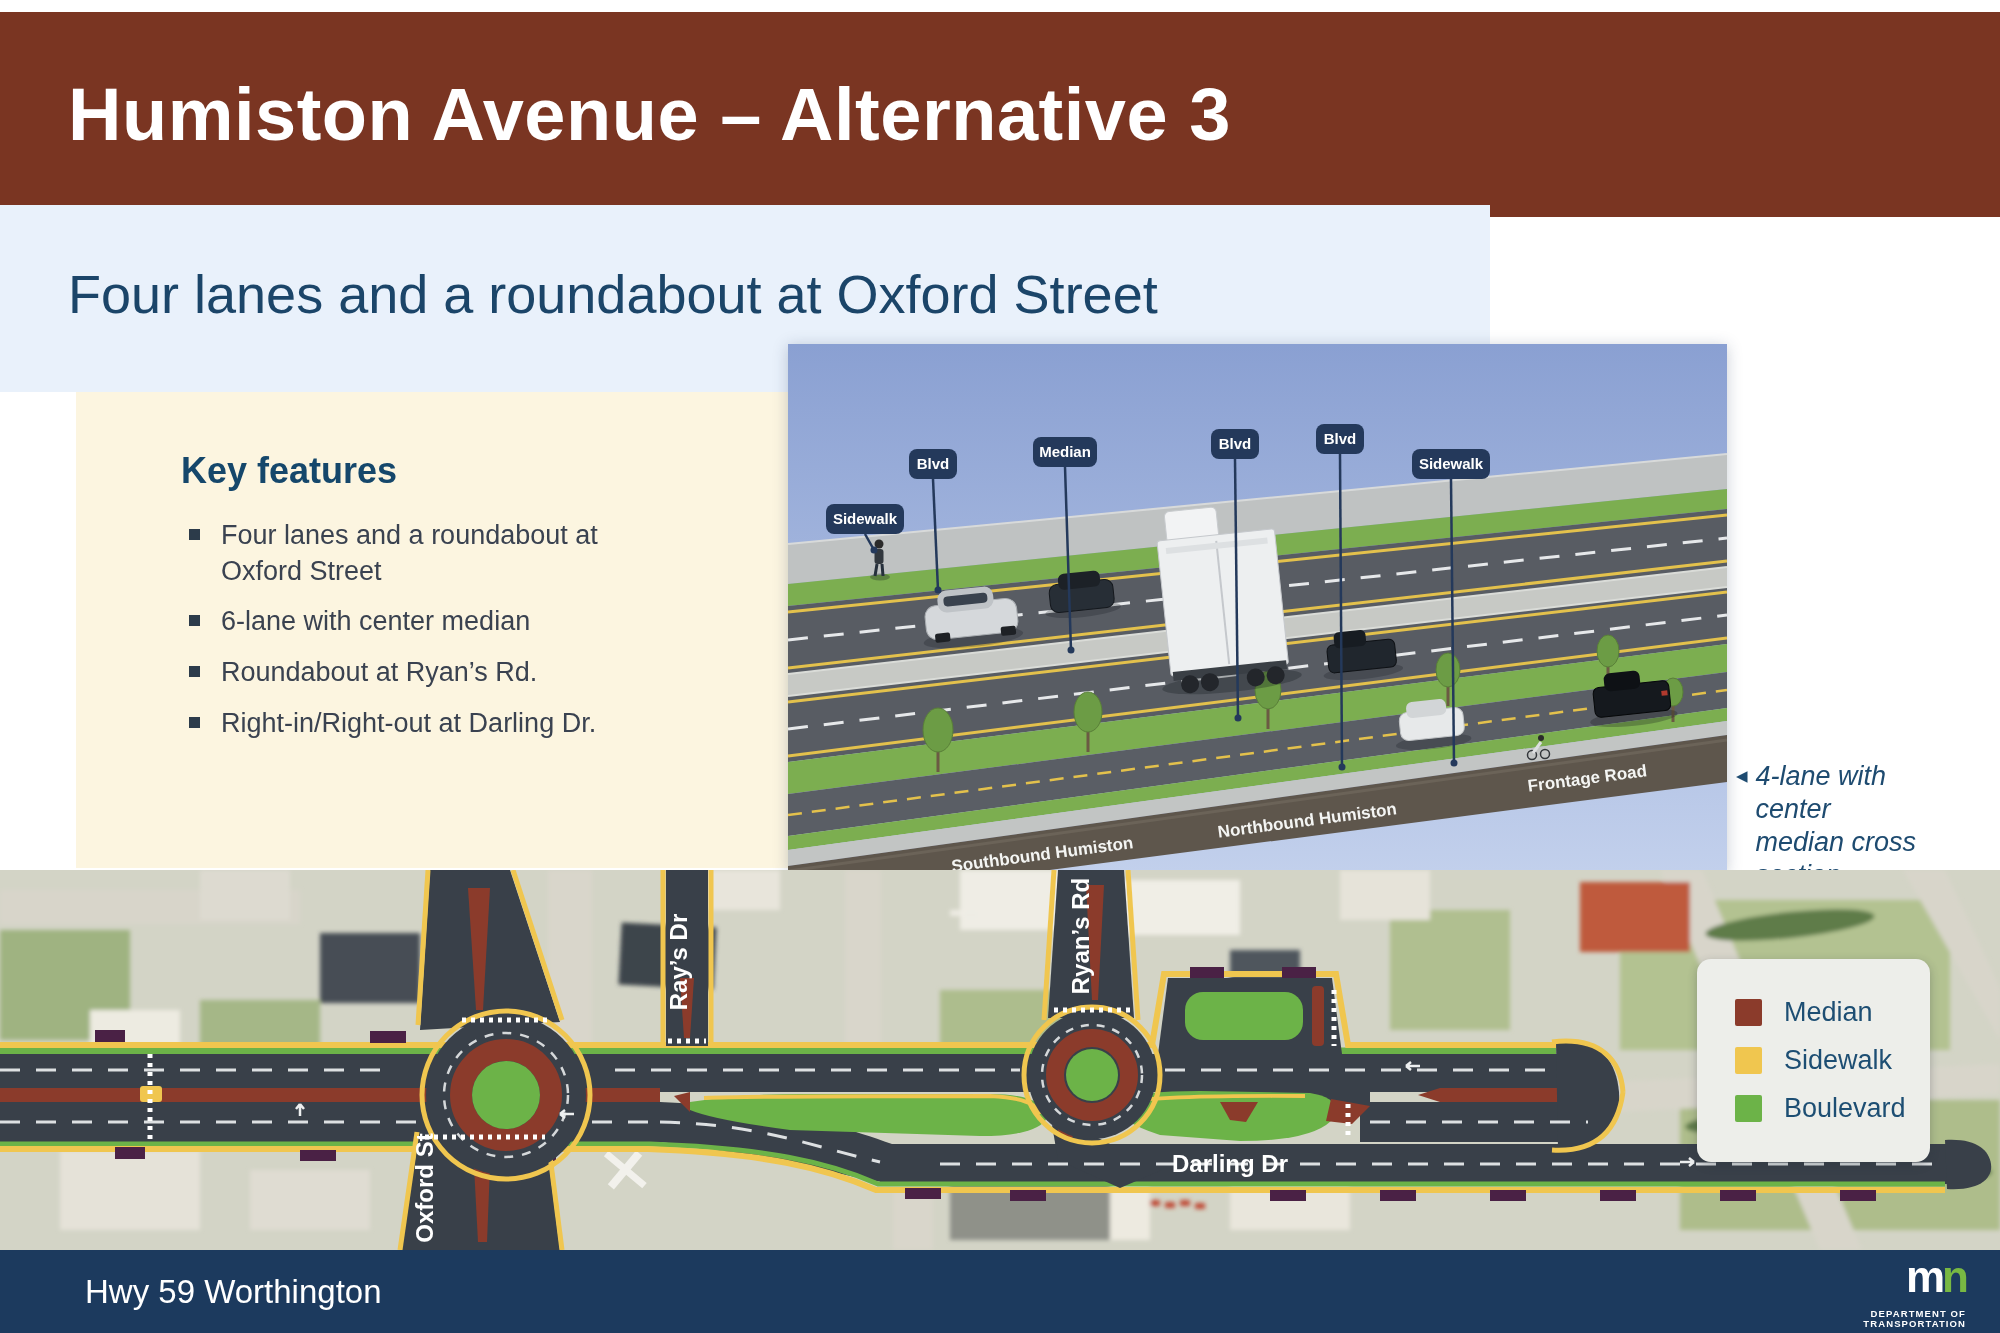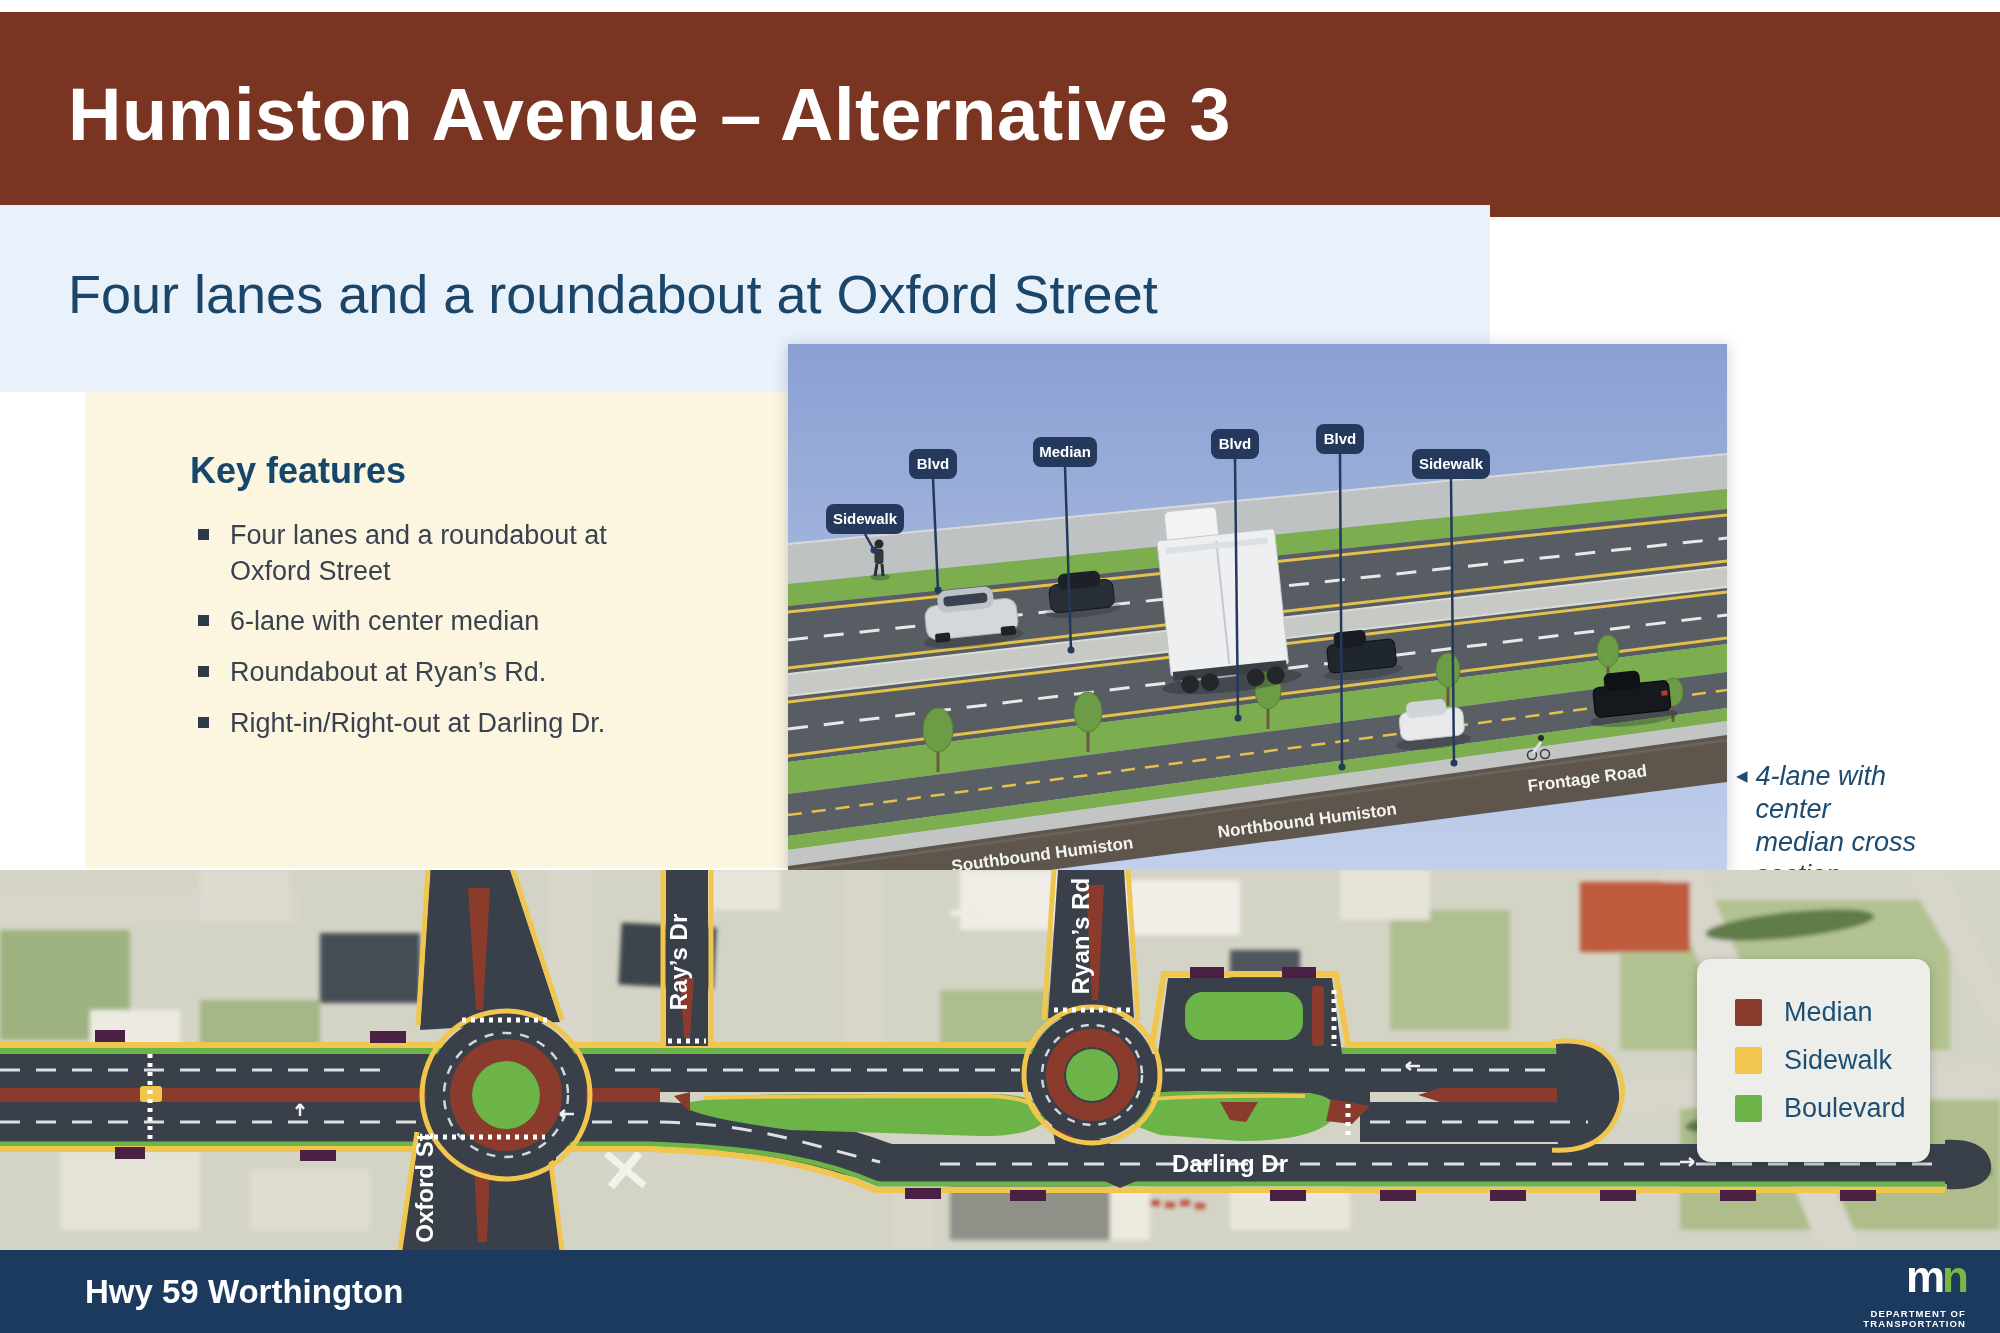--- a/index.html
+++ b/index.html
@@ -10,21 +10,21 @@
   
   .header{left:0;top:12px;width:2000px;height:205px;background:#7A3522;}
   .header h1{margin:0;padding:0 0 0 68px;line-height:205px;font-size:74px;font-weight:700;
              color:#FFFFFF;letter-spacing:.5px;}
 
   
   .band{left:0;top:205px;width:1490px;height:187px;background:#E9F1FB;}
   .band .sub{margin:0;padding:58px 0 0 68px;font-size:54px;font-weight:400;color:#1B4569;}
 
   
-  .keybox{left:85px;top:392px;width:778px;height:476px;background:#FCF5E0;}
+  .keybox{left:76px;top:392px;width:778px;height:476px;background:#FCF5E0;}
   .keybox h2{margin:58px 0 0 105px;font-size:36px;font-weight:700;color:#15476B;}
   .keybox ul{margin:26px 0 0 105px;padding:0;list-style:none;width:500px;}
   .keybox li{position:relative;padding-left:40px;margin-bottom:15px;
              font-size:27px;line-height:1.32;color:#3A4250;}
   .keybox li::before{content:"";position:absolute;left:8px;top:11px;width:11px;height:11px;
              background:#2C3B4A;}
 
   
   .render{left:788px;top:344px;width:939px;height:528px;box-shadow:0 2px 14px rgba(40,60,90,.25);}
 
@@ -40,21 +40,21 @@
   .legend{left:1697px;top:959px;width:233px;height:203px;background:#EDEEEA;border-radius:14px;
           box-shadow:0 3px 10px rgba(40,50,60,.30);display:flex;flex-direction:column;
           justify-content:center;gap:17px;padding:0 0 0 38px;box-sizing:border-box;}
   .legrow{display:flex;align-items:center;gap:22px;}
   .legrow svg{display:block;}
   .legrow .lab{font-size:27px;color:#1D4E73;}
 
   
   .footer{left:0;top:1250px;width:2000px;height:83px;background:#1C3A5E;display:flex;
           align-items:center;justify-content:space-between;}
-  .footer .loc{padding-left:85px;font-size:33px;font-weight:700;color:#FFFFFF;}
+  .footer .loc{padding-left:85px;font-size:33px;font-weight:400;color:#FFFFFF;}
   .logo{margin-right:34px;text-align:right;line-height:1;}
   .logo .mn{font-size:44px;font-weight:700;letter-spacing:-3px;}
   .logo .mn .m{color:#FFFFFF;}
   .logo .mn .n{color:#78B843;}
   .logo .dept{margin-top:10px;font-size:9.5px;font-weight:700;letter-spacing:1.1px;color:#FFFFFF;}
 
   svg text{font-family:"Liberation Sans", sans-serif;}
 </style>
 </head>
 <body>

